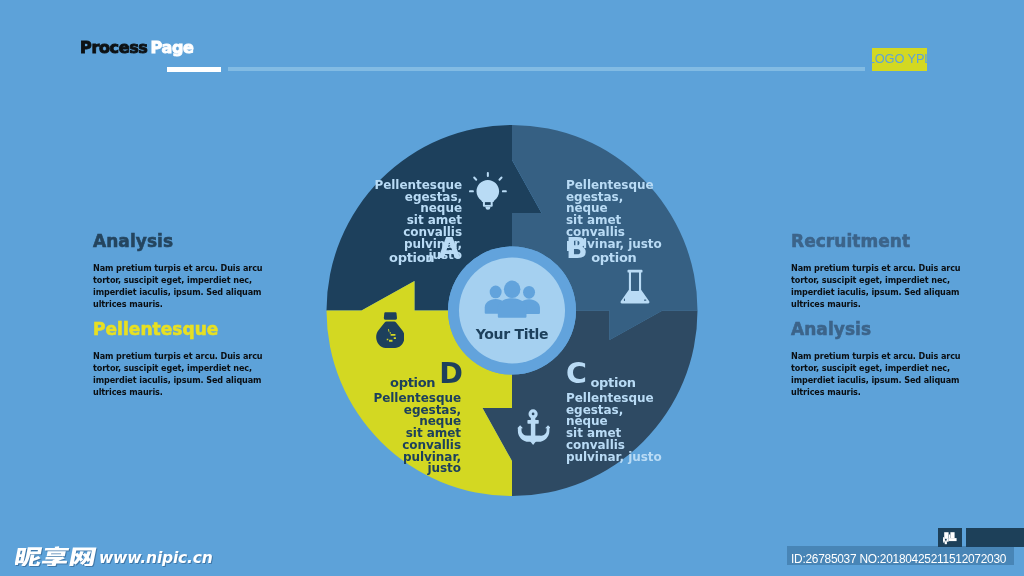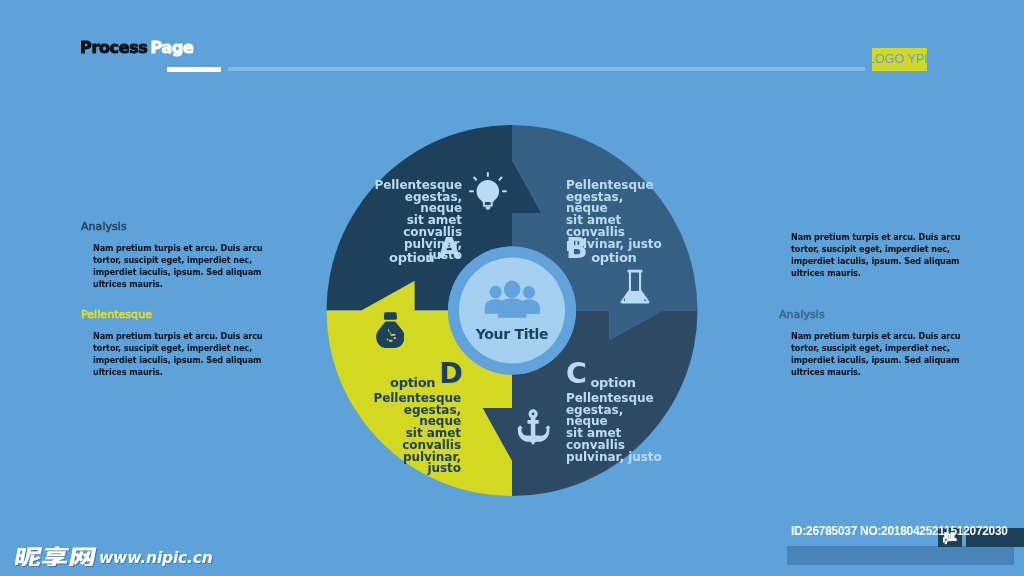--- a/index.html
+++ b/index.html
@@ -41,44 +41,44 @@
   .seg-lbl .ltr+.opt{margin-left:4px;}
   .light-txt{color:#b9dbf5;}
   .dark-txt{color:#1d405c;}
   .seg-icon{position:absolute;}
   .center-title{position:absolute;left:448px;top:327px;width:128px;text-align:center;
                 font-size:14px;font-weight:bold;color:#1d405c;letter-spacing:-0.3px;
                 line-height:1;font-family:"DejaVu Sans",sans-serif;}
 
   
   .side-block{position:absolute;width:200px;}
-  .side-h{font-size:11px;font-weight:normal;line-height:1;letter-spacing:0.05px;
-          font-family:"DejaVu Sans",sans-serif;margin:0;-webkit-text-stroke:0.55px;}
+  .side-h{font-size:17px;font-weight:bold;line-height:1;letter-spacing:0.05px;
+          font-family:"DejaVu Sans",sans-serif;margin:12px;-webkit-text-stroke:0.55px;}
   .side-p{font-size:8.1px;line-height:12.1px;font-weight:bold;color:#0a0e12;margin:12px;
           letter-spacing:-0.1px;font-family:"DejaVu Sans",sans-serif;
           white-space:pre;}
   .h-navy{color:#24455f;}
   .h-slate{color:#3c648a;}
   .h-yellow{color:#e8e022;}
 
   
   .wm{position:absolute;left:15px;top:545px;display:flex;align-items:flex-end;}
   .wm-cn{display:block;filter:drop-shadow(1px 1px 0 rgba(40,85,130,.55));}
   .wm-url{font-size:15.5px;font-weight:bold;font-style:italic;color:#ffffff;
           letter-spacing:-0.2px;line-height:1;margin-left:2px;margin-top:5px;
           font-family:"DejaVu Sans",sans-serif;
           text-shadow:1px 1px 0 rgba(40,85,130,.55);}
   .tag-box{position:absolute;background:#1d4059;}
   .tag-icon-box{left:938px;top:528px;width:24px;height:19px;}
   .tag-bar-box{left:966px;top:528px;width:58px;height:19px;}
   .id-bar{position:absolute;left:787px;top:546px;width:227px;height:19px;
           background:rgba(22,66,104,0.30);}
-  .id-text{position:absolute;left:791px;top:524px;font-size:11.9px;color:#ffffff;
+  .id-text{position:absolute;left:791px;top:552px;font-size:11.9px;color:#ffffff;
            letter-spacing:-0.25px;line-height:15px;font-family:"Liberation Sans",sans-serif;
-           white-space:nowrap;font-weight:bold;}
+           white-space:nowrap;}
 </style>
 </head>
 <body>
 
 <div class="slide">
 
   <div class="header">
     <div class="title"><span class="dark">Process</span><span class="light">Page</span></div>
     <div class="title-underline"></div>
     <div class="hrule"></div>
@@ -105,20 +105,21 @@
   </div>
   <div class="side-block" style="left:81px;top:309px;">
     <div class="side-h h-yellow">Pellentesque</div>
     <div class="side-p" style="margin-top:9.5px;">Nam pretium turpis et arcu. Duis arcu
 tortor, suscipit eget, imperdiet nec,
 imperdiet iaculis, ipsum. Sed aliquam
 ultrices mauris.</div>
   </div>
 
   <div class="side-block" style="left:779px;top:221px;">
+    <div class="side-h h-slate">Recruitment</div>
     <div class="side-p" style="margin-top:9.5px;">Nam pretium turpis et arcu. Duis arcu
 tortor, suscipit eget, imperdiet nec,
 imperdiet iaculis, ipsum. Sed aliquam
 ultrices mauris.</div>
   </div>
   <div class="side-block" style="left:779px;top:309px;">
     <div class="side-h h-slate">Analysis</div>
     <div class="side-p" style="margin-top:9.5px;">Nam pretium turpis et arcu. Duis arcu
 tortor, suscipit eget, imperdiet nec,
 imperdiet iaculis, ipsum. Sed aliquam

